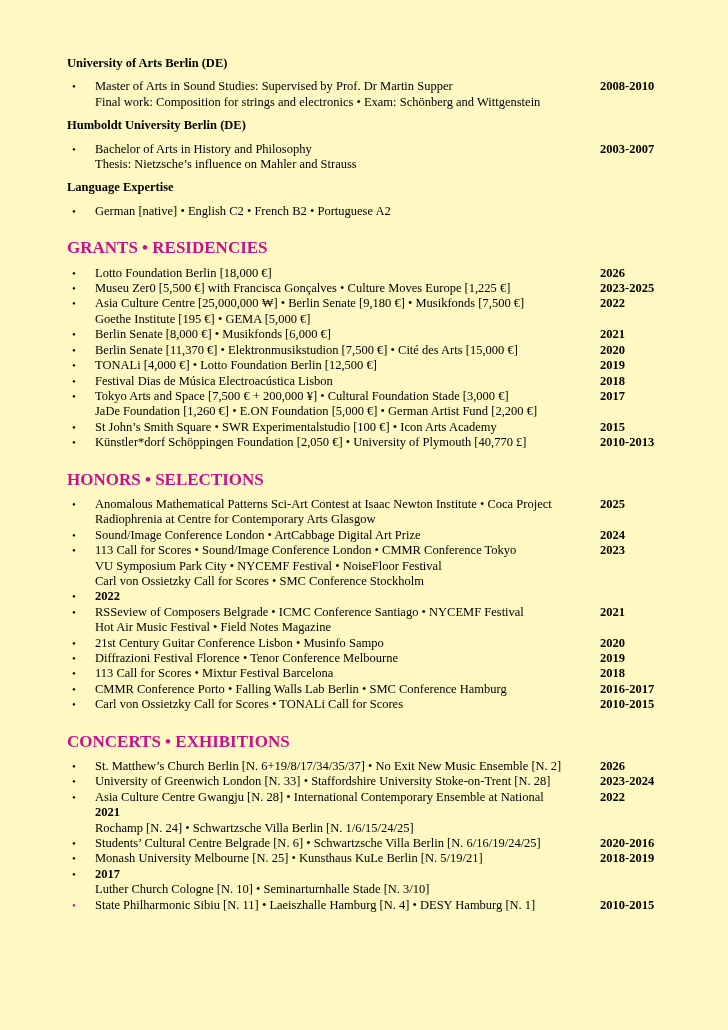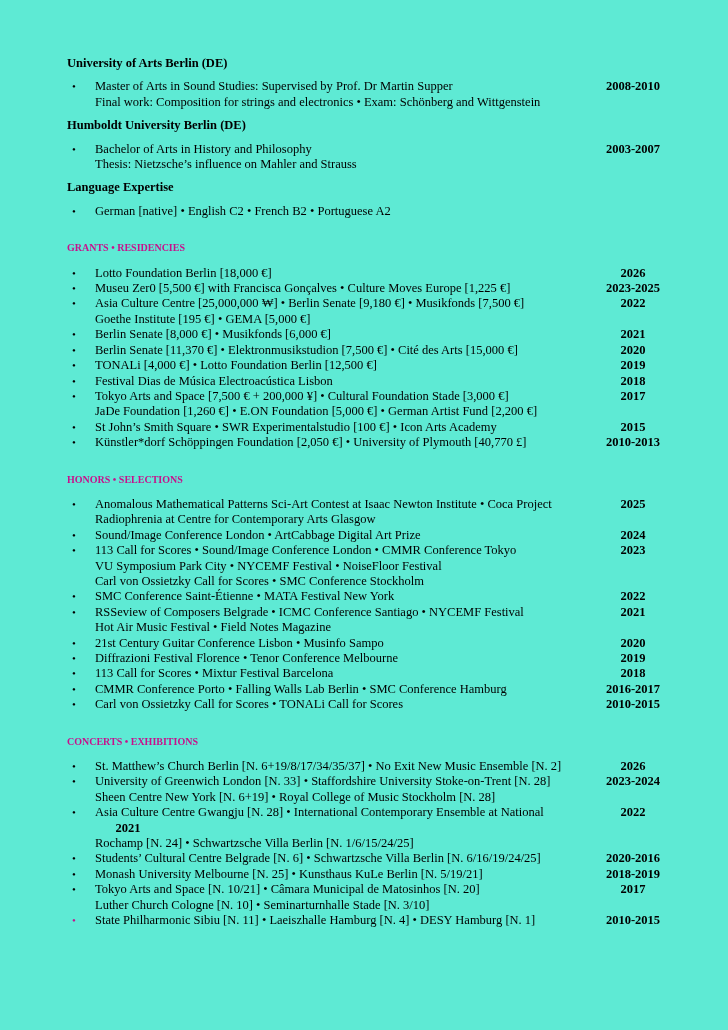--- a/index.html
+++ b/index.html
@@ -1,57 +1,57 @@
 <!DOCTYPE html>
 <html><head>
 <meta charset="utf-8">
 <style>
   html, body { margin: 0; padding: 0; background: #ffffff; }
   .page {
     position: relative;
     width: 728px;
     height: 1030px;
-    background: #5eead4;
+    background: #fef9c3;
     box-sizing: border-box;
     padding: 56px 62px 0 67px;
     font-family: "Liberation Serif", "DejaVu Serif", serif;
     font-size: 12.5px;
     line-height: 15.4px;
     color: #000000;
     overflow: hidden;
   }
   .subheading {
     font-weight: bold;
     margin: 8px 0 8px 0;
   }
   .subheading.first { margin-top: 0; }
   .section-heading {
     font-weight: bold;
     color: #C7118C;
     margin: 21px 0 10px 0;
-    font-size: 10px;
+    font-size: 17px;
   }
   .entry { display: flex; }
   .bullet-cell {
     width: 28px;
     flex: 0 0 28px;
     padding-left: 5px;
     box-sizing: border-box;
     font-size: 11px;
   }
   .bullet-cell.magenta { color: #C7118C; }
   .lines-block { flex: 1; min-width: 0; }
   .line { display: flex; }
   .line-text { flex: 1; padding-right: 4px; }
   .date-cell {
     flex: 0 0 66px;
     width: 66px;
     font-weight: bold;
     white-space: nowrap;
-    text-align: center;
+    text-align: left;
   }
 </style>
 </head>
 <body>
 
 <div class="page">
   <div id="cv-content">
       <div class="subheading first">University of Arts Berlin (DE)</div>
       <div class="entry">
         <div class="bullet-cell">•</div>
@@ -226,21 +226,20 @@
           <div class="line">
             <div class="line-text">Carl von Ossietzky Call for Scores • SMC Conference Stockholm</div>
             <div class="date-cell"></div>
           </div>
         </div>
       </div>
       <div class="entry">
         <div class="bullet-cell">•</div>
         <div class="lines-block">
           <div class="line">
-            <div class="line-text">SMC Conference Saint-Étienne • MATA Festival New York</div>
             <div class="date-cell">2022</div>
           </div>
         </div>
       </div>
       <div class="entry">
         <div class="bullet-cell">•</div>
         <div class="lines-block">
           <div class="line">
             <div class="line-text">RSSeview of Composers Belgrade • ICMC Conference Santiago • NYCEMF Festival</div>
             <div class="date-cell">2021</div>
@@ -307,21 +306,20 @@
         </div>
       </div>
       <div class="entry">
         <div class="bullet-cell">•</div>
         <div class="lines-block">
           <div class="line">
             <div class="line-text">University of Greenwich London [N. 33] • Staffordshire University Stoke-on-Trent [N. 28]</div>
             <div class="date-cell">2023-2024</div>
           </div>
           <div class="line">
-            <div class="line-text">Sheen Centre New York [N. 6+19] • Royal College of Music Stockholm [N. 28]</div>
             <div class="date-cell"></div>
           </div>
         </div>
       </div>
       <div class="entry">
         <div class="bullet-cell">•</div>
         <div class="lines-block">
           <div class="line">
             <div class="line-text">Asia Culture Centre Gwangju [N. 28] • International Contemporary Ensemble at National</div>
             <div class="date-cell">2022</div>
@@ -353,21 +351,20 @@
           </div>
           <div class="line">
             <div class="date-cell"></div>
           </div>
         </div>
       </div>
       <div class="entry">
         <div class="bullet-cell">•</div>
         <div class="lines-block">
           <div class="line">
-            <div class="line-text">Tokyo Arts and Space [N. 10/21] • Câmara Municipal de Matosinhos [N. 20]</div>
             <div class="date-cell">2017</div>
           </div>
           <div class="line">
             <div class="line-text">Luther Church Cologne [N. 10] • Seminarturnhalle Stade [N. 3/10]</div>
             <div class="date-cell"></div>
           </div>
         </div>
       </div>
       <div class="entry">
         <div class="bullet-cell magenta">•</div>

